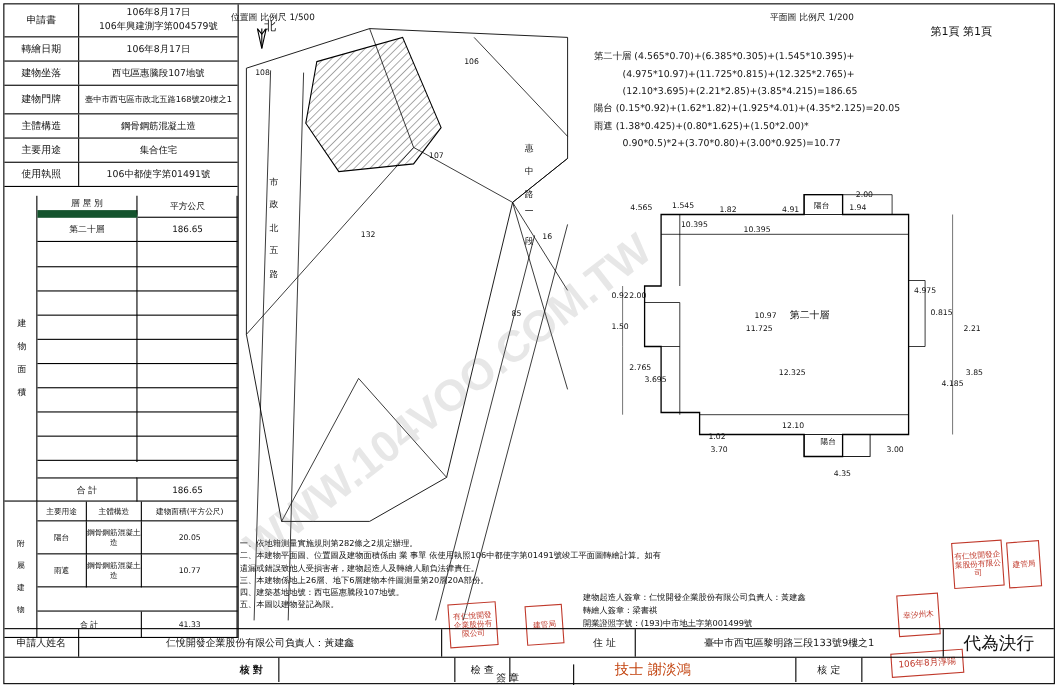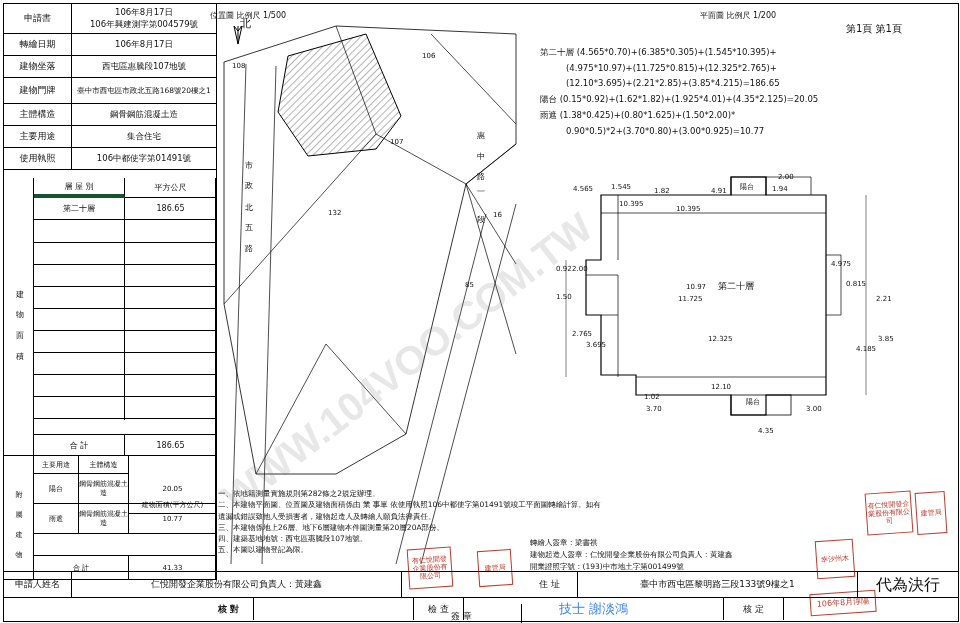--- a/index.html
+++ b/index.html
@@ -30,21 +30,21 @@
   .notes{position:absolute;left:218px;top:488px;width:300px;font-size:7.5px;line-height:1.5;}
   .notes div{white-space:nowrap;}
   .rnotes{position:absolute;left:530px;top:537px;width:240px;font-size:7.5px;line-height:1.6;}
 
   
   .brow{position:absolute;left:4px;width:954px;border-top:1px solid #000;box-sizing:border-box;}
   .bcell{position:absolute;top:0;height:100%;box-sizing:border-box;border-right:1px solid #000;display:flex;align-items:center;justify-content:center;font-size:9px;}
   .bcell.noborder{border-right:none;}
 
   .stamp{position:absolute;border:1.5px solid #c0392b;color:#c0392b;font-size:7px;line-height:1.15;display:flex;align-items:center;justify-content:center;text-align:center;padding:1px;box-sizing:border-box;transform:rotate(-4deg);}
-  .hand{font-family:"DejaVu Serif","Liberation Serif",serif;font-size:13px;color:#3b82f6;}
+  .hand{font-family:"DejaVu Serif","Liberation Serif",serif;font-size:13px;color:#c2410c;}
 
   .wm{position:absolute;color:rgba(120,120,120,0.18);font-size:40px;font-weight:bold;transform:rotate(-38deg);white-space:nowrap;pointer-events:none;font-family:"Liberation Sans",sans-serif;}
   .tlbl{position:absolute;font-size:7px;}
 </style>
 </head>
 <body>
 
 <div id="sheet">
 
   <div id="frame"></div>
@@ -86,21 +86,21 @@
       <div class="lval">106中都使字第01491號</div>
     </div>
   </div>
 
   <div class="abs" style="left:4px;top:178px;width:212px;height:278px;border-bottom:1px solid #000;border-right:1px solid #000;">
 
     <div class="abs ctr" style="left:0;top:0;width:30px;height:278px;border-right:1px solid #000;">
       <span class="vert sm">建 物 面 積</span>
     </div>
 
-    <div class="abs ctr sm" style="left:30px;top:0;width:91px;height:20px;border-right:1px solid #000;border-bottom:4px solid #14532d;">層 屋 別</div>
+    <div class="abs ctr sm" style="left:30px;top:0;width:91px;height:20px;border-right:1px solid #000;border-bottom:7px solid #14532d;">層 屋 別</div>
     <div class="abs ctr sm" style="left:121px;top:0;width:91px;height:20px;border-bottom:1px solid #000;">平方公尺</div>
 
     <div class="abs ctr sm" style="left:30px;top:20px;width:91px;height:22px;border-right:1px solid #000;border-bottom:1px solid #000;">第二十層</div>
     <div class="abs ctr sm" style="left:121px;top:20px;width:91px;height:22px;border-bottom:1px solid #000;">186.65</div>
 
     <div class="abs" style="left:30px;top:42px;width:91px;height:200px;border-right:1px solid #000;"></div>
     <div class="abs" style="left:30px;top:64px;width:182px;height:0;border-top:1px solid #000;"></div>
     <div class="abs" style="left:30px;top:86px;width:182px;height:0;border-top:1px solid #000;"></div>
     <div class="abs" style="left:30px;top:108px;width:182px;height:0;border-top:1px solid #000;"></div>
     <div class="abs" style="left:30px;top:130px;width:182px;height:0;border-top:1px solid #000;"></div>
@@ -113,21 +113,21 @@
     <div class="abs ctr sm" style="left:30px;top:256px;width:91px;height:22px;border-right:1px solid #000;border-top:1px solid #000;">合  計</div>
     <div class="abs ctr sm" style="left:121px;top:256px;width:91px;height:22px;border-top:1px solid #000;">186.65</div>
   </div>
 
   <div class="abs" style="left:4px;top:456px;width:212px;height:124px;border-bottom:1px solid #000;border-right:1px solid #000;">
     <div class="abs ctr" style="left:0;top:0;width:30px;height:124px;border-right:1px solid #000;">
       <span class="vert tiny">附 屬 建 物</span>
     </div>
     <div class="abs ctr tiny" style="left:30px;top:0;width:45px;height:18px;border-right:1px solid #000;border-bottom:1px solid #000;">主要用途</div>
     <div class="abs ctr tiny" style="left:75px;top:0;width:50px;height:18px;border-right:1px solid #000;border-bottom:1px solid #000;">主體構造</div>
-    <div class="abs ctr tiny" style="left:125px;top:0;width:87px;height:18px;border-bottom:1px solid #000;margin-top:40px;">建物面積(平方公尺)</div>
+    <div class="abs ctr tiny" style="left:125px;top:0;width:87px;height:18px;border-bottom:1px solid #000;">建物面積(平方公尺)</div>
 
     <div class="abs ctr tiny" style="left:30px;top:18px;width:45px;height:30px;border-right:1px solid #000;border-bottom:1px solid #000;">陽台</div>
     <div class="abs ctr tiny" style="left:75px;top:18px;width:50px;height:30px;border-right:1px solid #000;border-bottom:1px solid #000;line-height:1.2;">鋼骨鋼筋混凝土造</div>
     <div class="abs ctr tiny" style="left:125px;top:18px;width:87px;height:30px;border-bottom:1px solid #000;">20.05</div>
 
     <div class="abs ctr tiny" style="left:30px;top:48px;width:45px;height:30px;border-right:1px solid #000;border-bottom:1px solid #000;">雨遮</div>
     <div class="abs ctr tiny" style="left:75px;top:48px;width:50px;height:30px;border-right:1px solid #000;border-bottom:1px solid #000;line-height:1.2;">鋼骨鋼筋混凝土造</div>
     <div class="abs ctr tiny" style="left:125px;top:48px;width:87px;height:30px;border-bottom:1px solid #000;">10.77</div>
 
     <div class="abs" style="left:30px;top:78px;width:182px;height:22px;border-bottom:1px solid #000;"></div>
@@ -253,22 +253,22 @@
   <div class="notes">
     <div>一、依地籍測量實施規則第282條之2規定辦理。</div>
     <div>二、本建物平面圖、位置圖及建物面積係由 業 事單 依使用執照106中都使字第01491號竣工平面圖轉繪計算。如有</div>
     <div>   遺漏或錯誤致他人受損害者，建物起造人及轉繪人願負法律責任。</div>
     <div>三、本建物係地上26層、地下6層建物本件圖測量第20層20A部份。</div>
     <div>四、建築基地地號：西屯區惠騰段107地號。</div>
     <div>五、本圖以建物登記為限。</div>
   </div>
 
   <div class="rnotes">
+    <div>建物起造人簽章：仁悅開發企業股份有限公司負責人：黃建鑫</div>
     <div>轉繪人簽章：梁書祺</div>
-    <div>建物起造人簽章：仁悅開發企業股份有限公司負責人：黃建鑫</div>
     <div>開業證照字號：(193)中市地土字第001499號</div>
   </div>
 
   <div class="stamp" style="left:408px;top:548px;width:44px;height:40px;">有仁悅開發企業股份有限公司</div>
   <div class="stamp" style="left:478px;top:550px;width:34px;height:36px;">建管局</div>
   <div class="stamp" style="left:866px;top:492px;width:46px;height:42px;">有仁悅開發企業股份有限公司</div>
   <div class="stamp" style="left:916px;top:492px;width:30px;height:42px;">建管局</div>
   <div class="stamp" style="left:816px;top:540px;width:38px;height:38px;">幸汐州木</div>
   <div class="stamp" style="left:810px;top:592px;width:66px;height:22px;font-size:8px;">106年8月淳陽</div>
 

